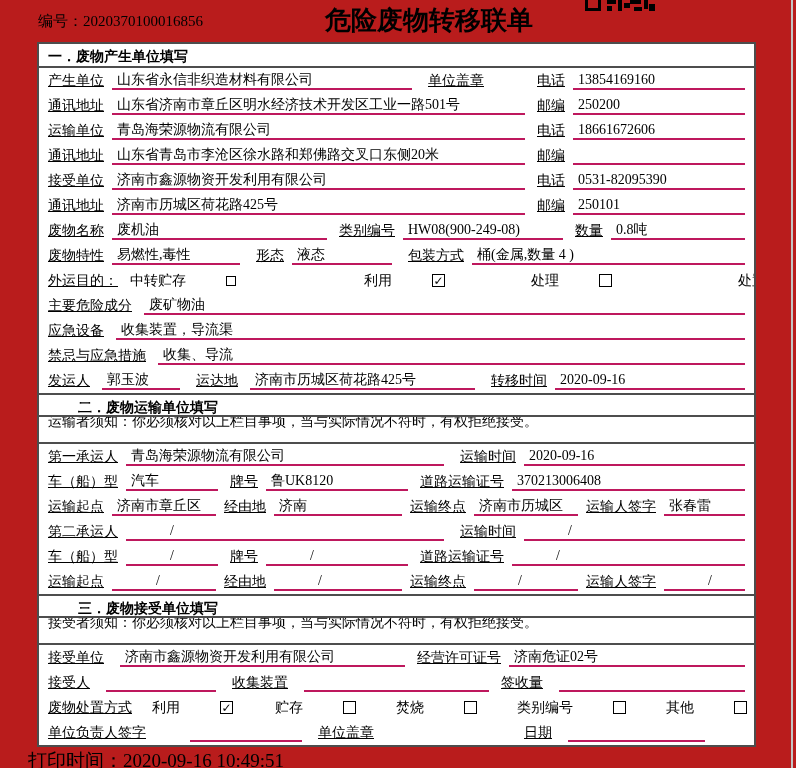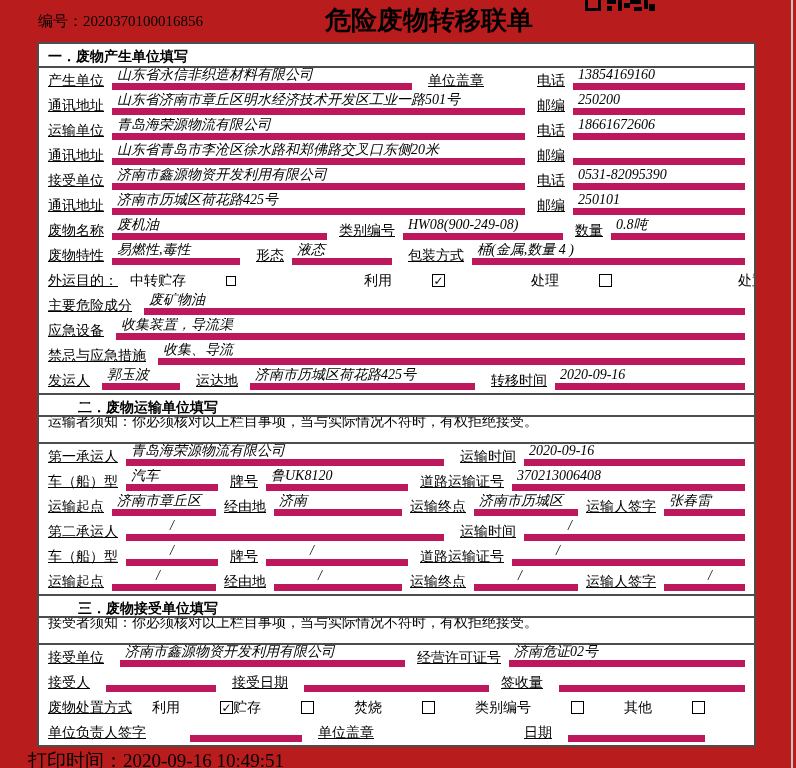--- a/index.html
+++ b/index.html
@@ -27,22 +27,22 @@
     padding:1px 9px 0; border-bottom:2px solid #4d4d4d;
   }
   .sec-head.mid { border-top:2px solid #4d4d4d;padding-left:39px; }
   .row {
     display:flex; align-items:flex-end; height:25px;
     padding:0 9px 3px; font-size:14px; white-space:nowrap; overflow:hidden;
   }
   .row.notice { border-bottom:2px solid #4d4d4d; height:27px; align-items:center; padding-bottom:16px; }
   .lbl { flex:0 0 auto;text-decoration:underline; }
   .val {
-    border-bottom:7px solid #be185d; padding:0 5px 0;
-    min-width:30px; overflow:hidden; line-height:17px;font-style:italic;
+    border-bottom:2px solid #be185d; padding:0 5px 0;
+    min-width:30px; overflow:hidden; line-height:17px;
   }
   .grow { flex:1 1 auto; }
   .ml8{margin-left:8px} .ml12{margin-left:12px} .ml16{margin-left:16px}
   .slash { padding-left:44px; }
   .chk-group { display:flex; align-items:center;gap:33px; }
   .chk-label { margin-right:7px; }
   .checkbox {
     width:13px; height:13px; border:1px solid #000; display:inline-flex;
     align-items:center; justify-content:center;
     font-size:12px; line-height:12px; font-family:"DejaVu Sans",sans-serif;
@@ -256,33 +256,33 @@
     <div class="row">
       <span class="lbl">接受单位</span>
       <span class="val ml16" style="flex:0 0 285px">济南市鑫源物资开发利用有限公司</span>
       <span class="lbl ml12">经营许可证号</span>
       <span class="val ml8 grow">济南危证02号</span>
     </div>
 
     <div class="row">
       <span class="lbl">接受人</span>
       <span class="val ml16" style="flex:0 0 110px"></span>
-      <span class="lbl ml16">接受日期</span>
+      <span class="lbl ml16">收集装置</span>
       <span class="val ml16" style="flex:0 0 185px"></span>
       <span class="lbl ml12">签收量</span>
       <span class="val ml16 grow"></span>
     </div>
 
     <div class="row">
       <span class="lbl">废物处置方式</span>
       <span class="chk-group" style="margin-left:20px">
         <span class="chk-label">利用</span>
         <span class="checkbox">✓</span>
       </span>
-      <span class="chk-group" style="">
+      <span class="chk-group" style="margin-left:42px">
         <span class="chk-label">贮存</span>
         <span class="checkbox"></span>
       </span>
       <span class="chk-group" style="margin-left:40px">
         <span class="chk-label">焚烧</span>
         <span class="checkbox"></span>
       </span>
       <span class="chk-group" style="margin-left:40px">
         <span class="chk-label">类别编号</span>
         <span class="checkbox"></span>

